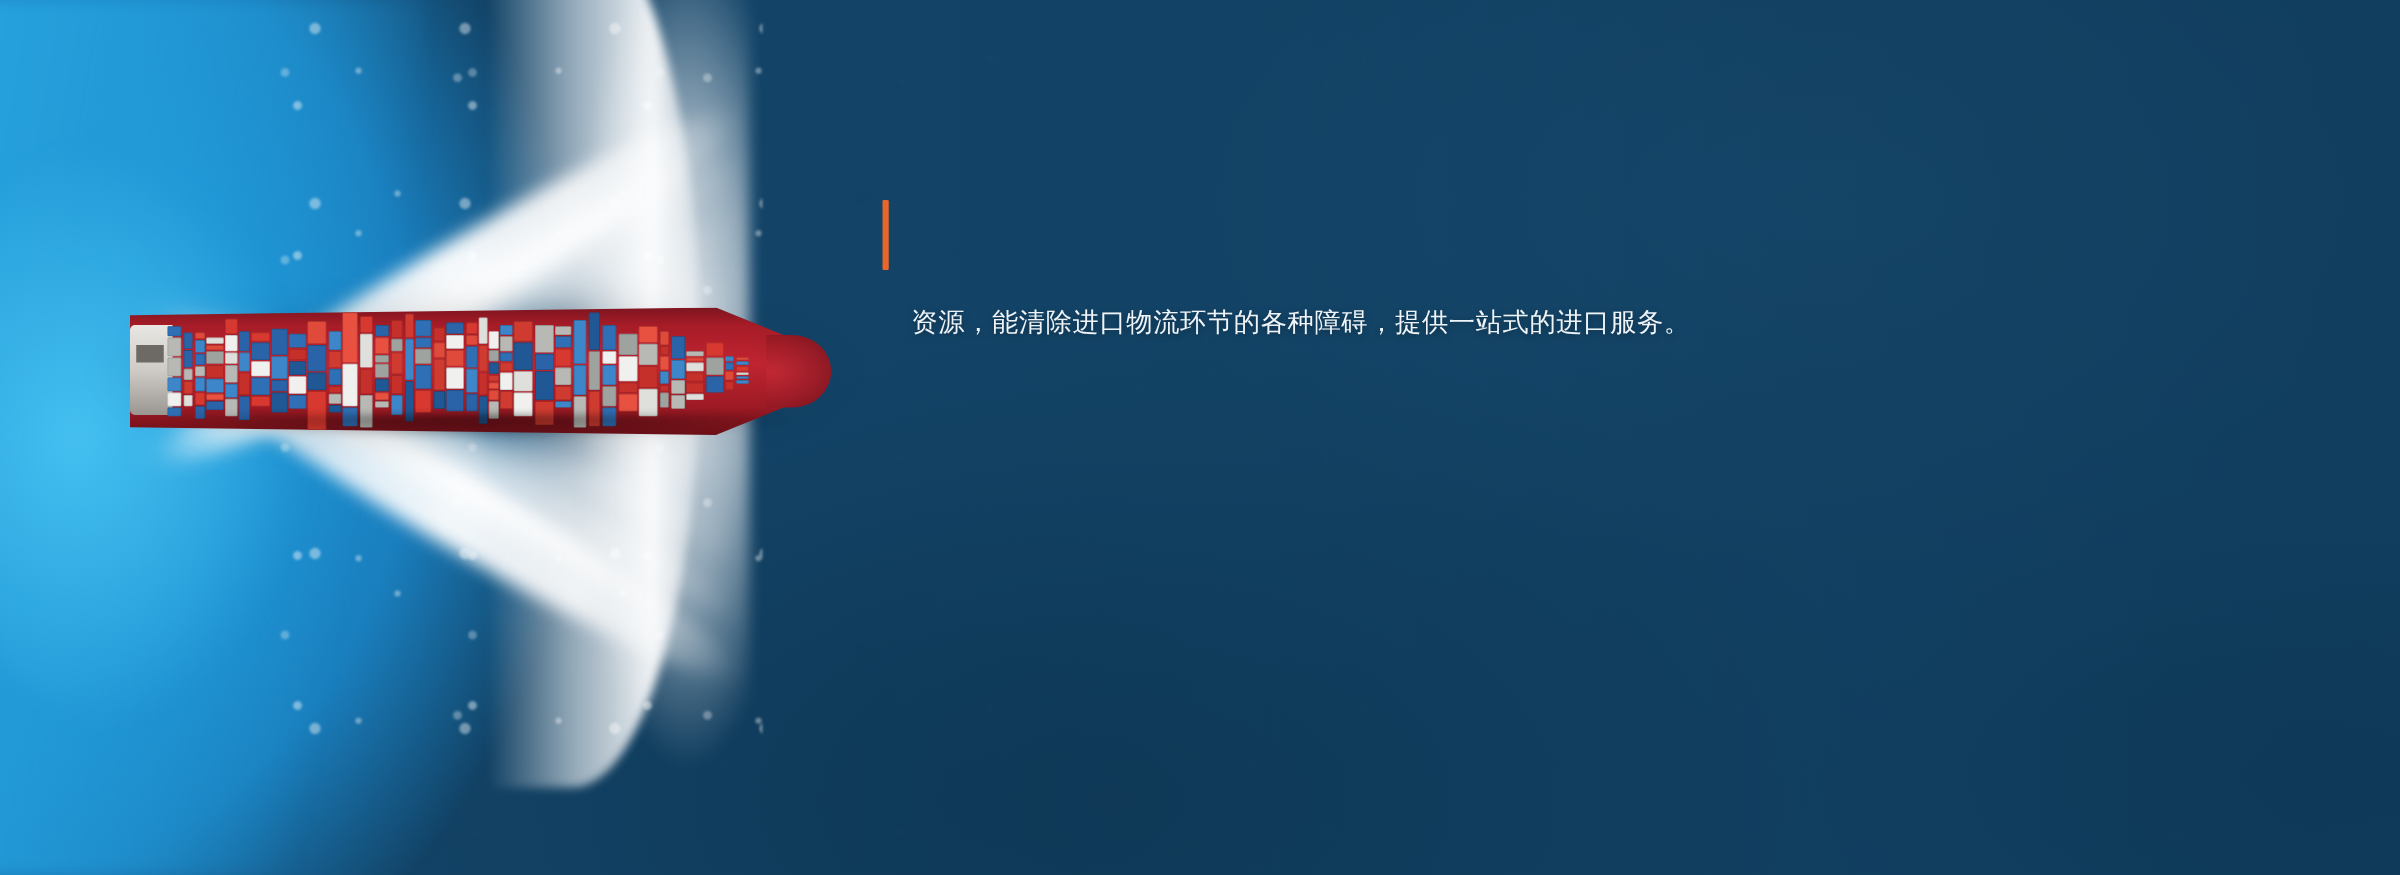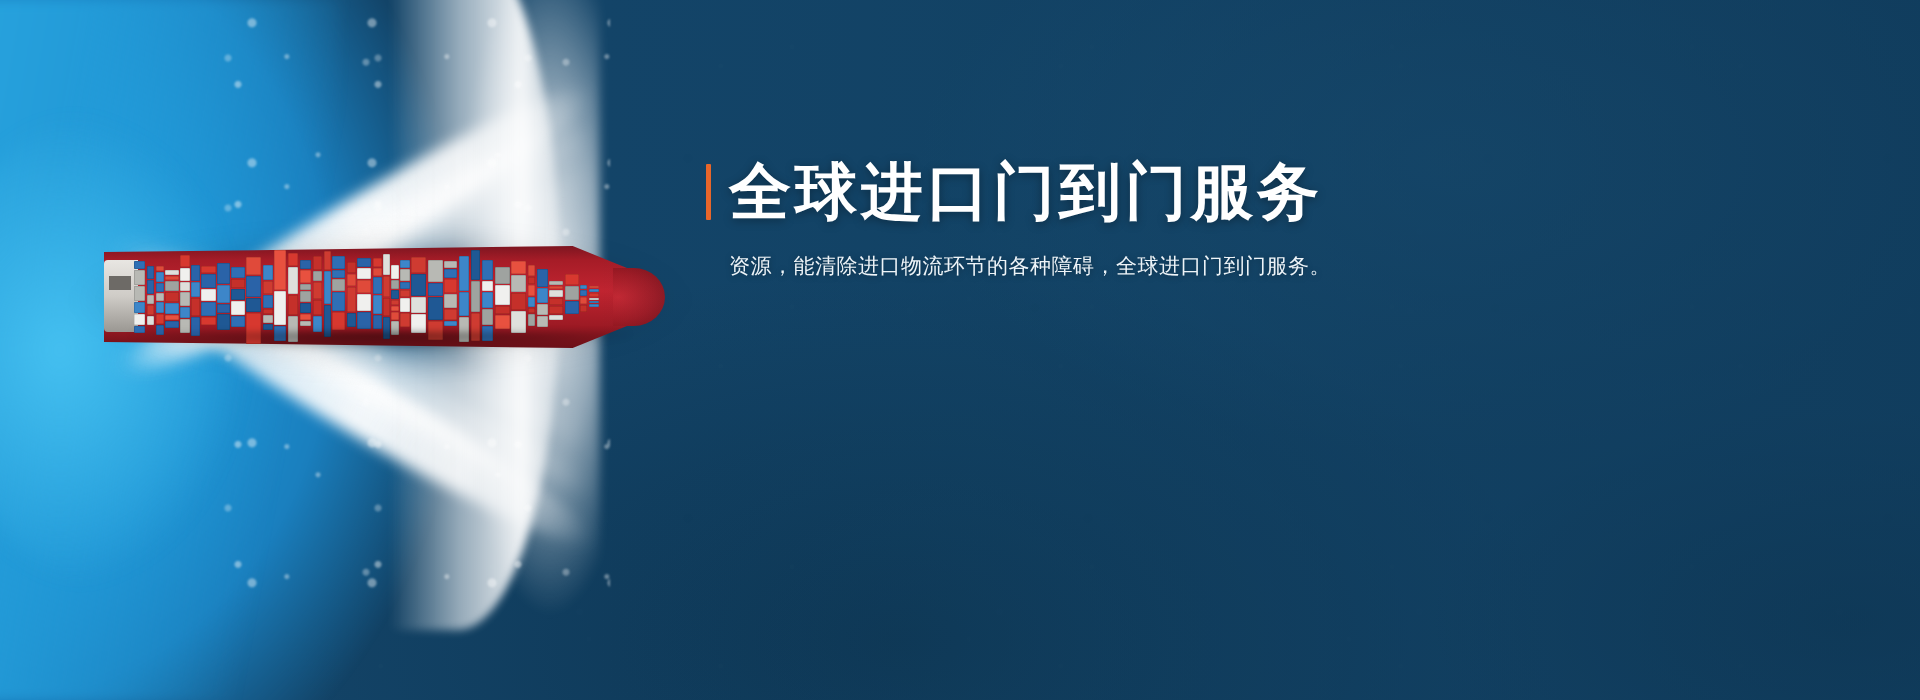--- a/index.html
+++ b/index.html
@@ -524,20 +524,19 @@
         </div>
       </div>
     <div class="deck-shadow"></div>
   </div>
 
   <div class="text-scrim"></div>
 
   <div class="copy">
     <div class="headline-row">
       <div class="accent-bar"></div>
-      <div class="headline">全球进口门到门服务</div>
     </div>
     <div class="body-copy">
-      <p>资源，能清除进口物流环节的各种障碍，全球进口门到门服务。</p>
+      <p>资源，能清除进口物流环节的各种障碍，提供一站式的进口服务。</p>
     </div>
   </div>
 
 </div>
 
 </body></html>

